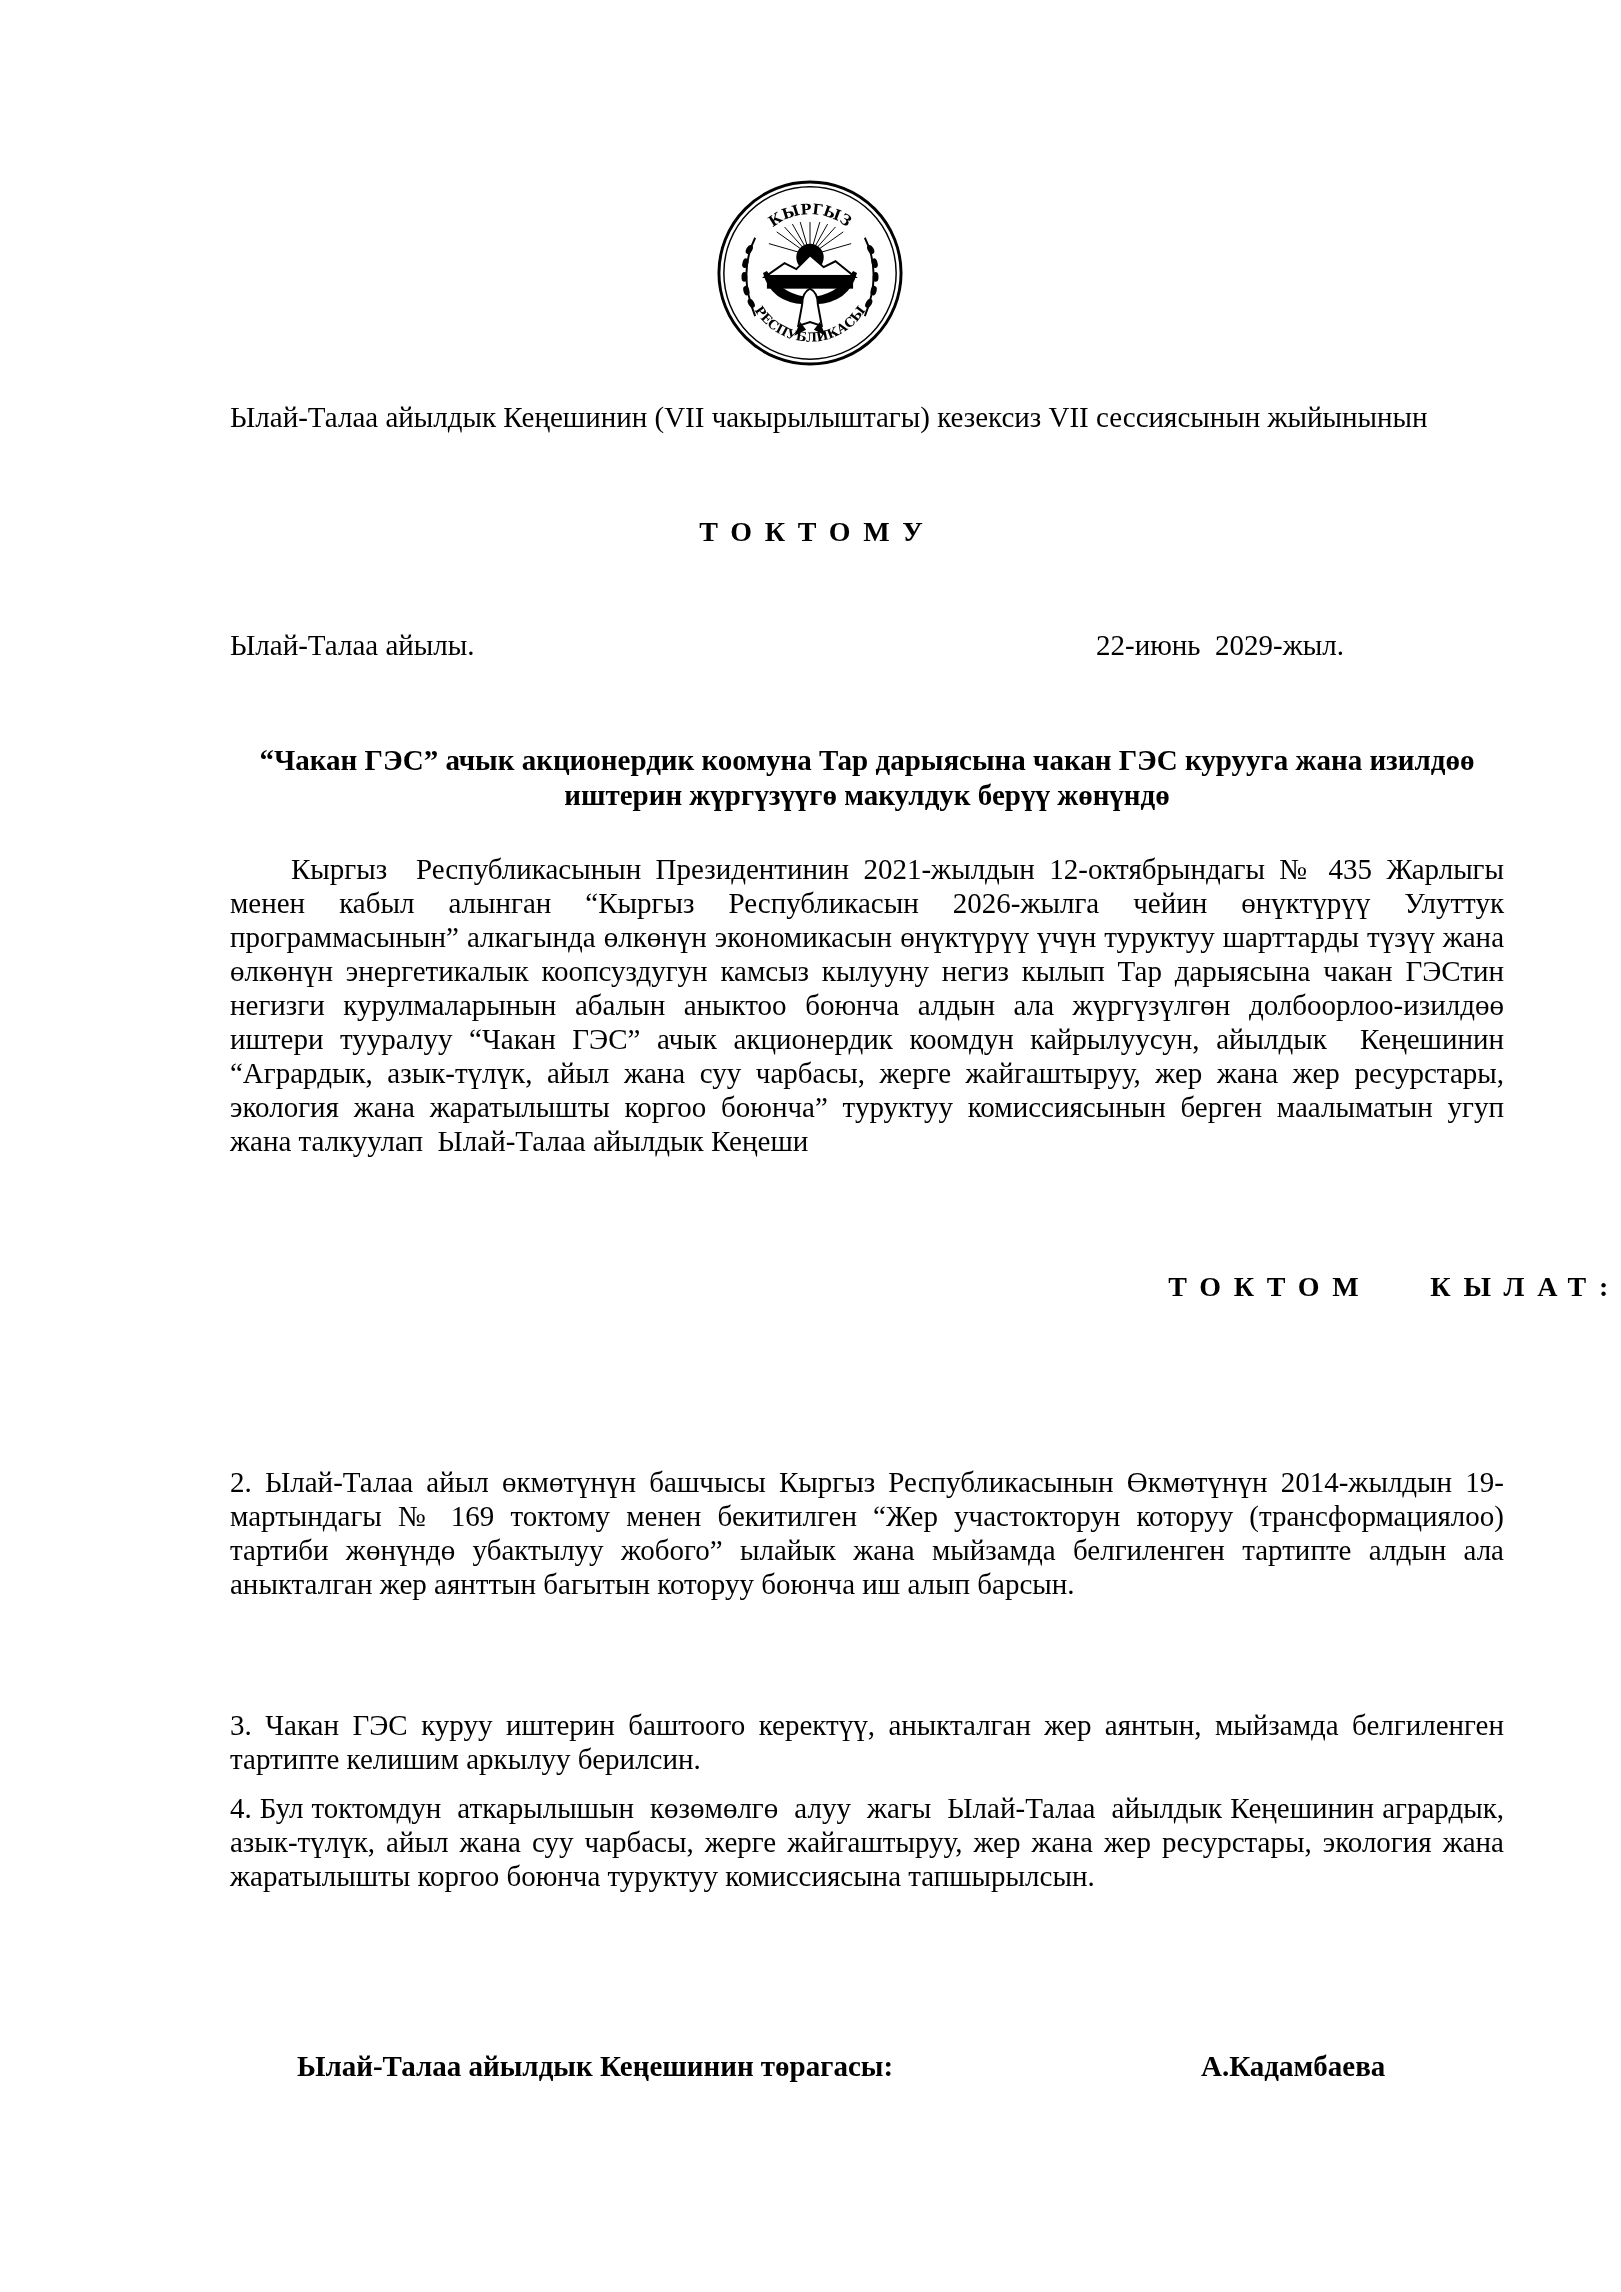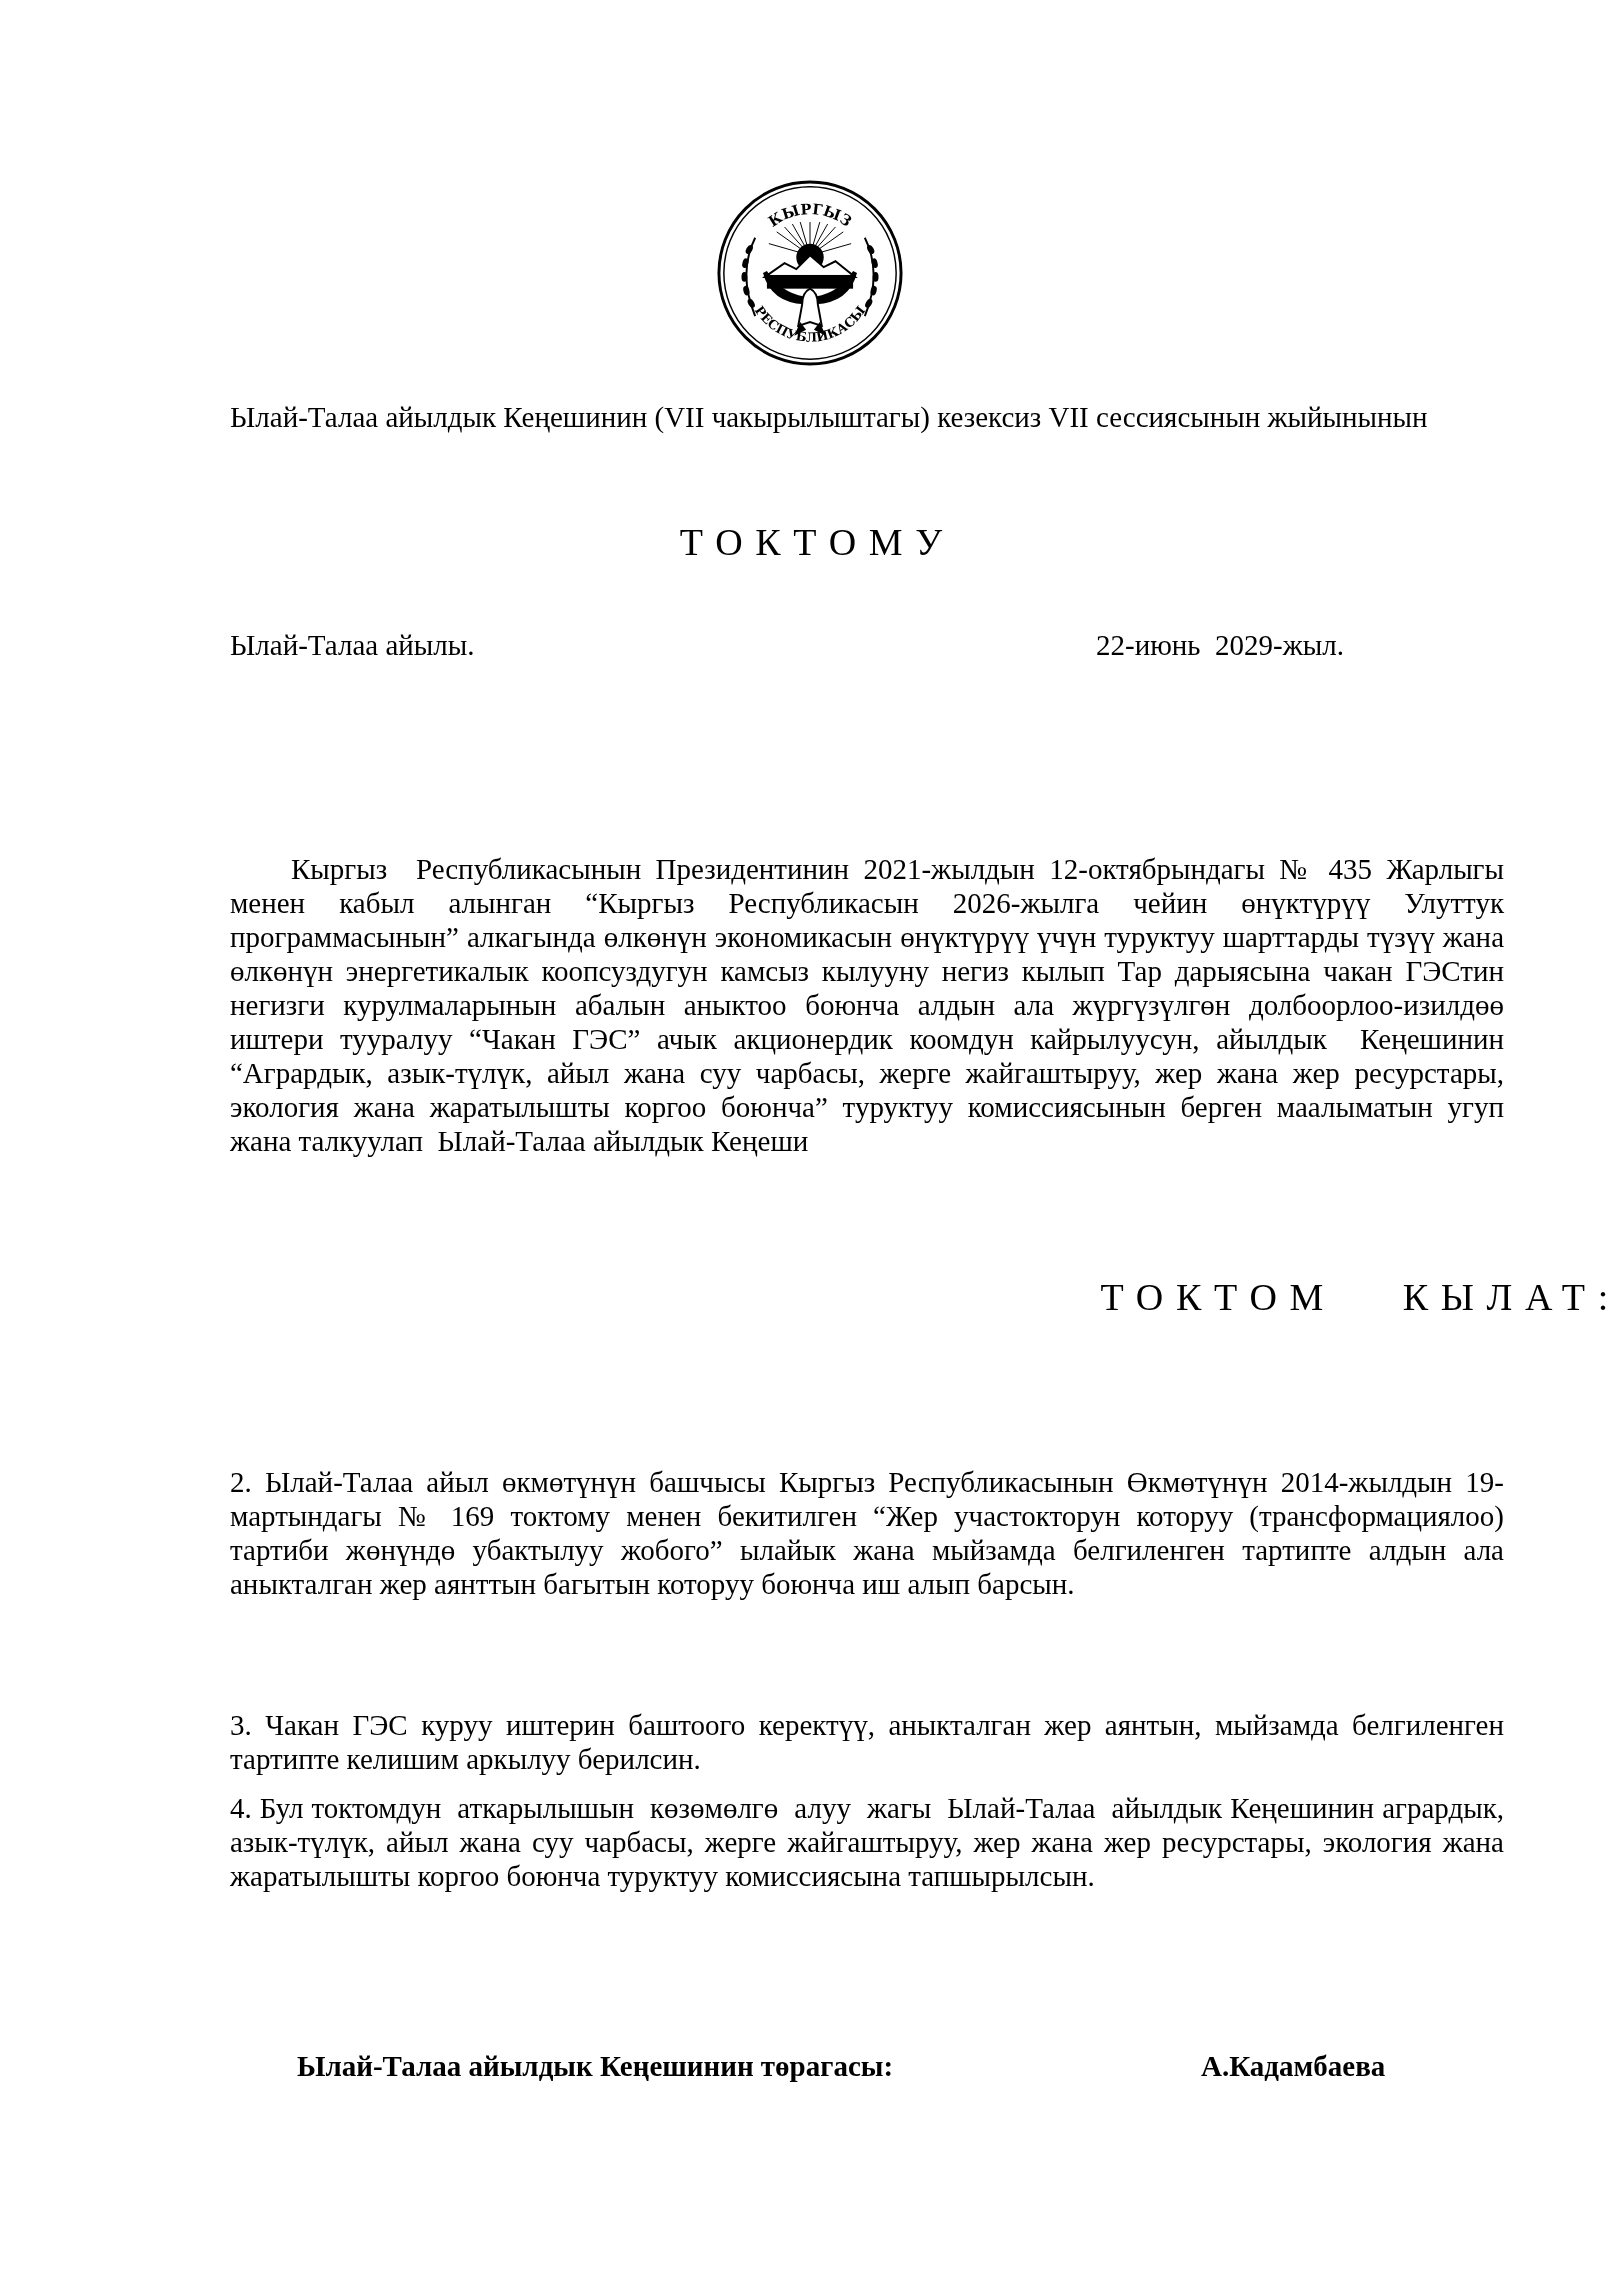--- a/index.html
+++ b/index.html
@@ -3,21 +3,21 @@
 <meta charset="utf-8">
 <style>
   html, body { margin: 0; padding: 0; background: #ffffff; }
   body { width: 1621px; height: 2293px; position: relative; overflow: hidden;
          font-family: "Liberation Serif", "DejaVu Serif", serif; color: #000; }
   .page { position: absolute; left: 0; top: 0; width: 1621px; height: 2293px; background: #fff; }
   .abs { position: absolute; }
   .emblem { left: 716px; top: 179px; width: 188px; height: 188px; }
   .txt { font-size: 29px; line-height: 34px; }
   .council { left: 230px; top: 400px; width: 1274px; }
-  .heading { font-weight: normal; letter-spacing: 12.7px; font-size: 38px; margin-top: 10px; }
+  .heading { font-weight: bold; letter-spacing: 12.7px; font-size: 28px; }
   .toktomu { left: 0; width: 1621px; text-align: center; top: 515px; padding-left: 13.7px; box-sizing: border-box; }
   .num { left: 0; width: 1621px; text-align: center; top: 588px; padding-left: 6.9px; box-sizing: border-box; }
   .place { left: 230px; top: 628px; }
   .date { left: 1096px; top: 628px; white-space: pre; }
   .title { left: 230px; top: 743px; width: 1274px; text-align: center; font-weight: bold; font-size: 29px; line-height: 35px; }
   .body-para { left: 230px; width: 1274px; text-align: justify; text-indent: 61px; }
   .p1 { top: 852px; line-height: 34px; }
   .kylat { left: 0; width: 1621px; text-align: right; top: 1270px; white-space: pre; padding-left: 7.8px; box-sizing: border-box; }
   .item { left: 230px; width: 1274px; text-align: justify; line-height: 34px; }
   .i1 { top: 1347px; }
@@ -93,20 +93,21 @@
   </div>
 
   <div class="abs txt council">Ылай-Талаа айылдык Кеңешинин (VII чакырылыштагы) кезексиз  VII сессиясынын жыйынынын</div>
 
   <div class="abs txt heading toktomu">ТОКТОМУ</div>
 
 
   <div class="abs txt place">Ылай-Талаа айылы.</div>
   <div class="abs txt date">22-июнь  2029-жыл.</div>
 
+  <div class="abs title">“Чакан ГЭС” ачык акционердик коомуна Тар дарыясына чакан ГЭС курууга жана изилдөө иштерин жүргүзүүгө макулдук берүү жөнүндө</div>
 
   <div class="abs txt body-para p1 sp">Кыргыз  Республикасынын Президентинин 2021-жылдын 12-октябрындагы № 435 Жарлыгы менен кабыл алынган “Кыргыз Республикасын 2026-жылга чейин өнүктүрүү Улуттук программасынын” алкагында өлкөнүн экономикасын өнүктүрүү үчүн туруктуу шарттарды түзүү жана өлкөнүн энергетикалык коопсуздугун камсыз кылууну негиз кылып Тар дарыясына чакан ГЭСтин негизги курулмаларынын абалын аныктоо боюнча алдын ала жүргүзүлгөн долбоорлоо-изилдөө иштери тууралуу “Чакан ГЭС” ачык акционердик коомдун кайрылуусун, айылдык  Кеңешинин  “Агрардык, азык-түлүк, айыл жана суу чарбасы, жерге жайгаштыруу, жер жана жер ресурстары, экология жана жаратылышты коргоо боюнча” туруктуу комиссиясынын берген маалыматын угуп жана талкуулап  Ылай-Талаа айылдык Кеңеши</div>
 
   <div class="abs txt heading kylat">ТОКТОМ   КЫЛАТ:</div>
 
   <div class="abs txt item i2 sp">2. Ылай-Талаа айыл өкмөтүнүн башчысы Кыргыз Республикасынын Өкмөтүнүн 2014-жылдын 19-мартындагы № 169 токтому менен бекитилген “Жер участокторун которуу (трансформациялоо) тартиби жөнүндө убактылуу жобого” ылайык жана мыйзамда белгиленген тартипте алдын ала аныкталган жер аянттын багытын которуу боюнча иш алып барсын.</div>
   <div class="abs txt item i3 sp">3. Чакан ГЭС куруу иштерин баштоого керектүү, аныкталган жер аянтын, мыйзамда белгиленген тартипте келишим аркылуу берилсин.</div>
   <div class="abs txt item i4 sp">4. Бул токтомдун  аткарылышын  көзөмөлгө  алуу  жагы  Ылай-Талаа  айылдык Кеңешинин агрардык, азык-түлүк, айыл жана суу чарбасы, жерге жайгаштыруу, жер жана жер ресурстары, экология жана жаратылышты коргоо боюнча туруктуу комиссиясына тапшырылсын.</div>
 
   <div class="abs sign">

